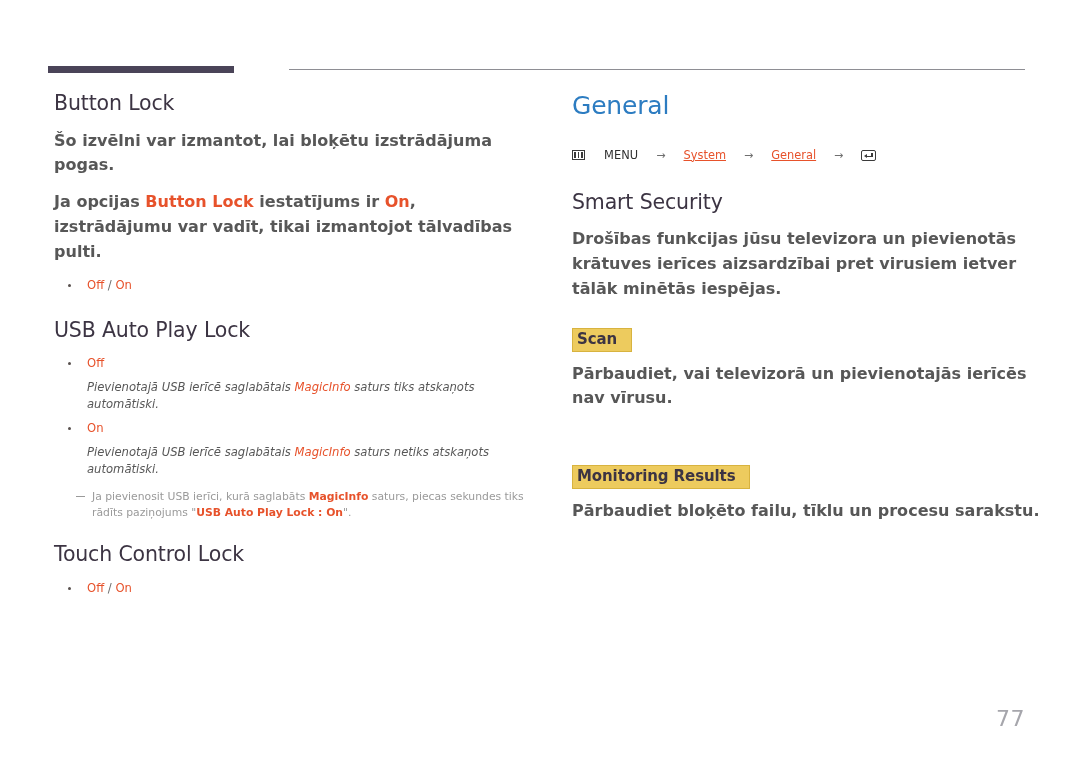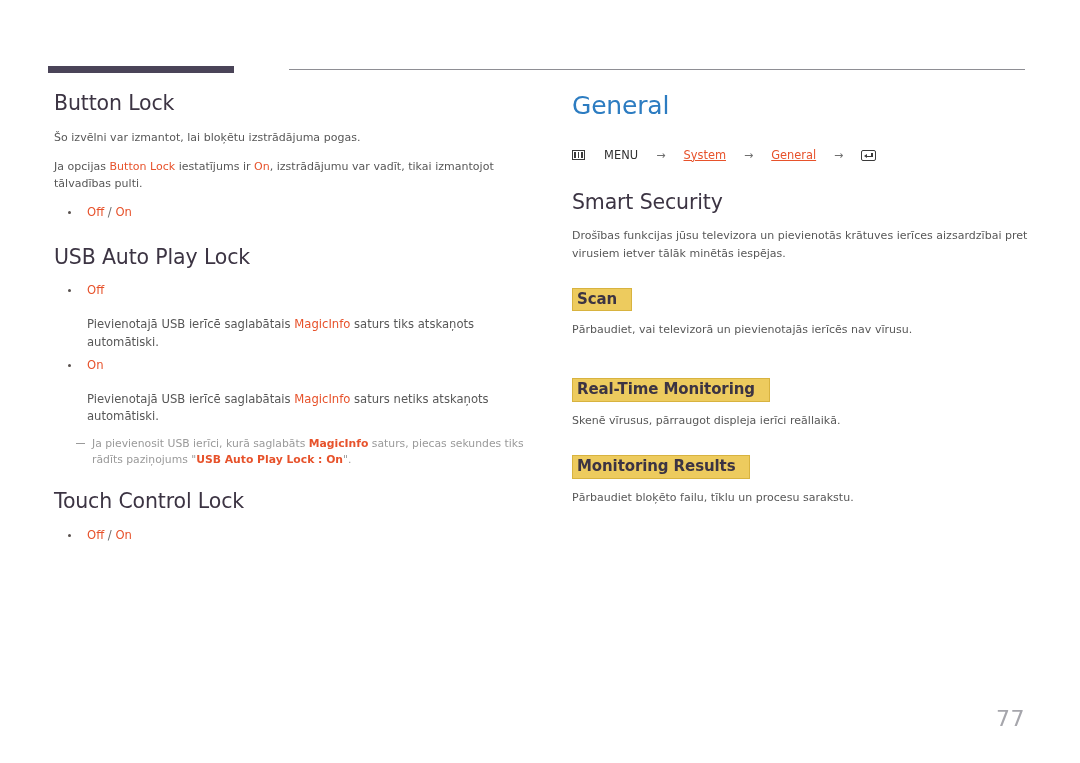--- a/index.html
+++ b/index.html
@@ -82,24 +82,25 @@
     letter-spacing: -0.1px;
     color: #3c3443;
     background: #edcb5e;
     border: 1px solid #d8b33f;
     line-height: 1.25;
   }
 
   
   p.body {
     margin: 0 0 12px 0;
-    font-size: 11px;
+    font-size: 16px;
     line-height: 1.55;
     color: #575757;
     letter-spacing: 0.02px;
+    font-weight: bold;
   }
   p.body.tight { margin-bottom: 9px; }
 
   .accent { color: #e7522b; }
   .accent-b { color: #e7522b; font-weight: 600; }
   .sep { color: #6d6d6d; }
 
   
   ul.bullets {
     list-style: none;
@@ -119,24 +120,25 @@
     left: 14px;
     top: 7px;
     width: 3px;
     height: 3px;
     background: #57504e;
     border-radius: 50%;
   }
   .li-head { color: #e7522b; }
   .li-desc {
     display: block;
-    margin-top: 16px;
+    margin-top: 6px;
     color: #575757;
     font-size: 11.6px;
     line-height: 1.5;
+    font-style: italic;
   }
 
   
   .note {
     position: relative;
     margin: 5px 0 0 22px;
     padding-left: 16px;
     font-size: 10.8px;
     line-height: 1.5;
     color: #9a9a9a;
@@ -309,24 +311,20 @@
     <div>
       <h3 class="sub">Scan</h3>
       <p class="body">Pārbaudiet, vai televizorā un pievienotajās ierīcēs nav vīrusu.</p>
     </div>
 
     <div class="spacer-sm"></div>
 
 
     <div class="spacer-sm"></div>
 
-    <div>
-      <h3 class="sub">Real-Time Monitoring</h3>
-      <p class="body">Skenē vīrusus, pārraugot displeja ierīci reāllaikā.</p>
-    </div>
 
     <div class="spacer-sm"></div>
 
     <div>
       <h3 class="sub">Monitoring Results</h3>
       <p class="body">Pārbaudiet bloķēto failu, tīklu un procesu sarakstu.</p>
     </div>
   </div>
 
   <div class="pageno">77</div>

